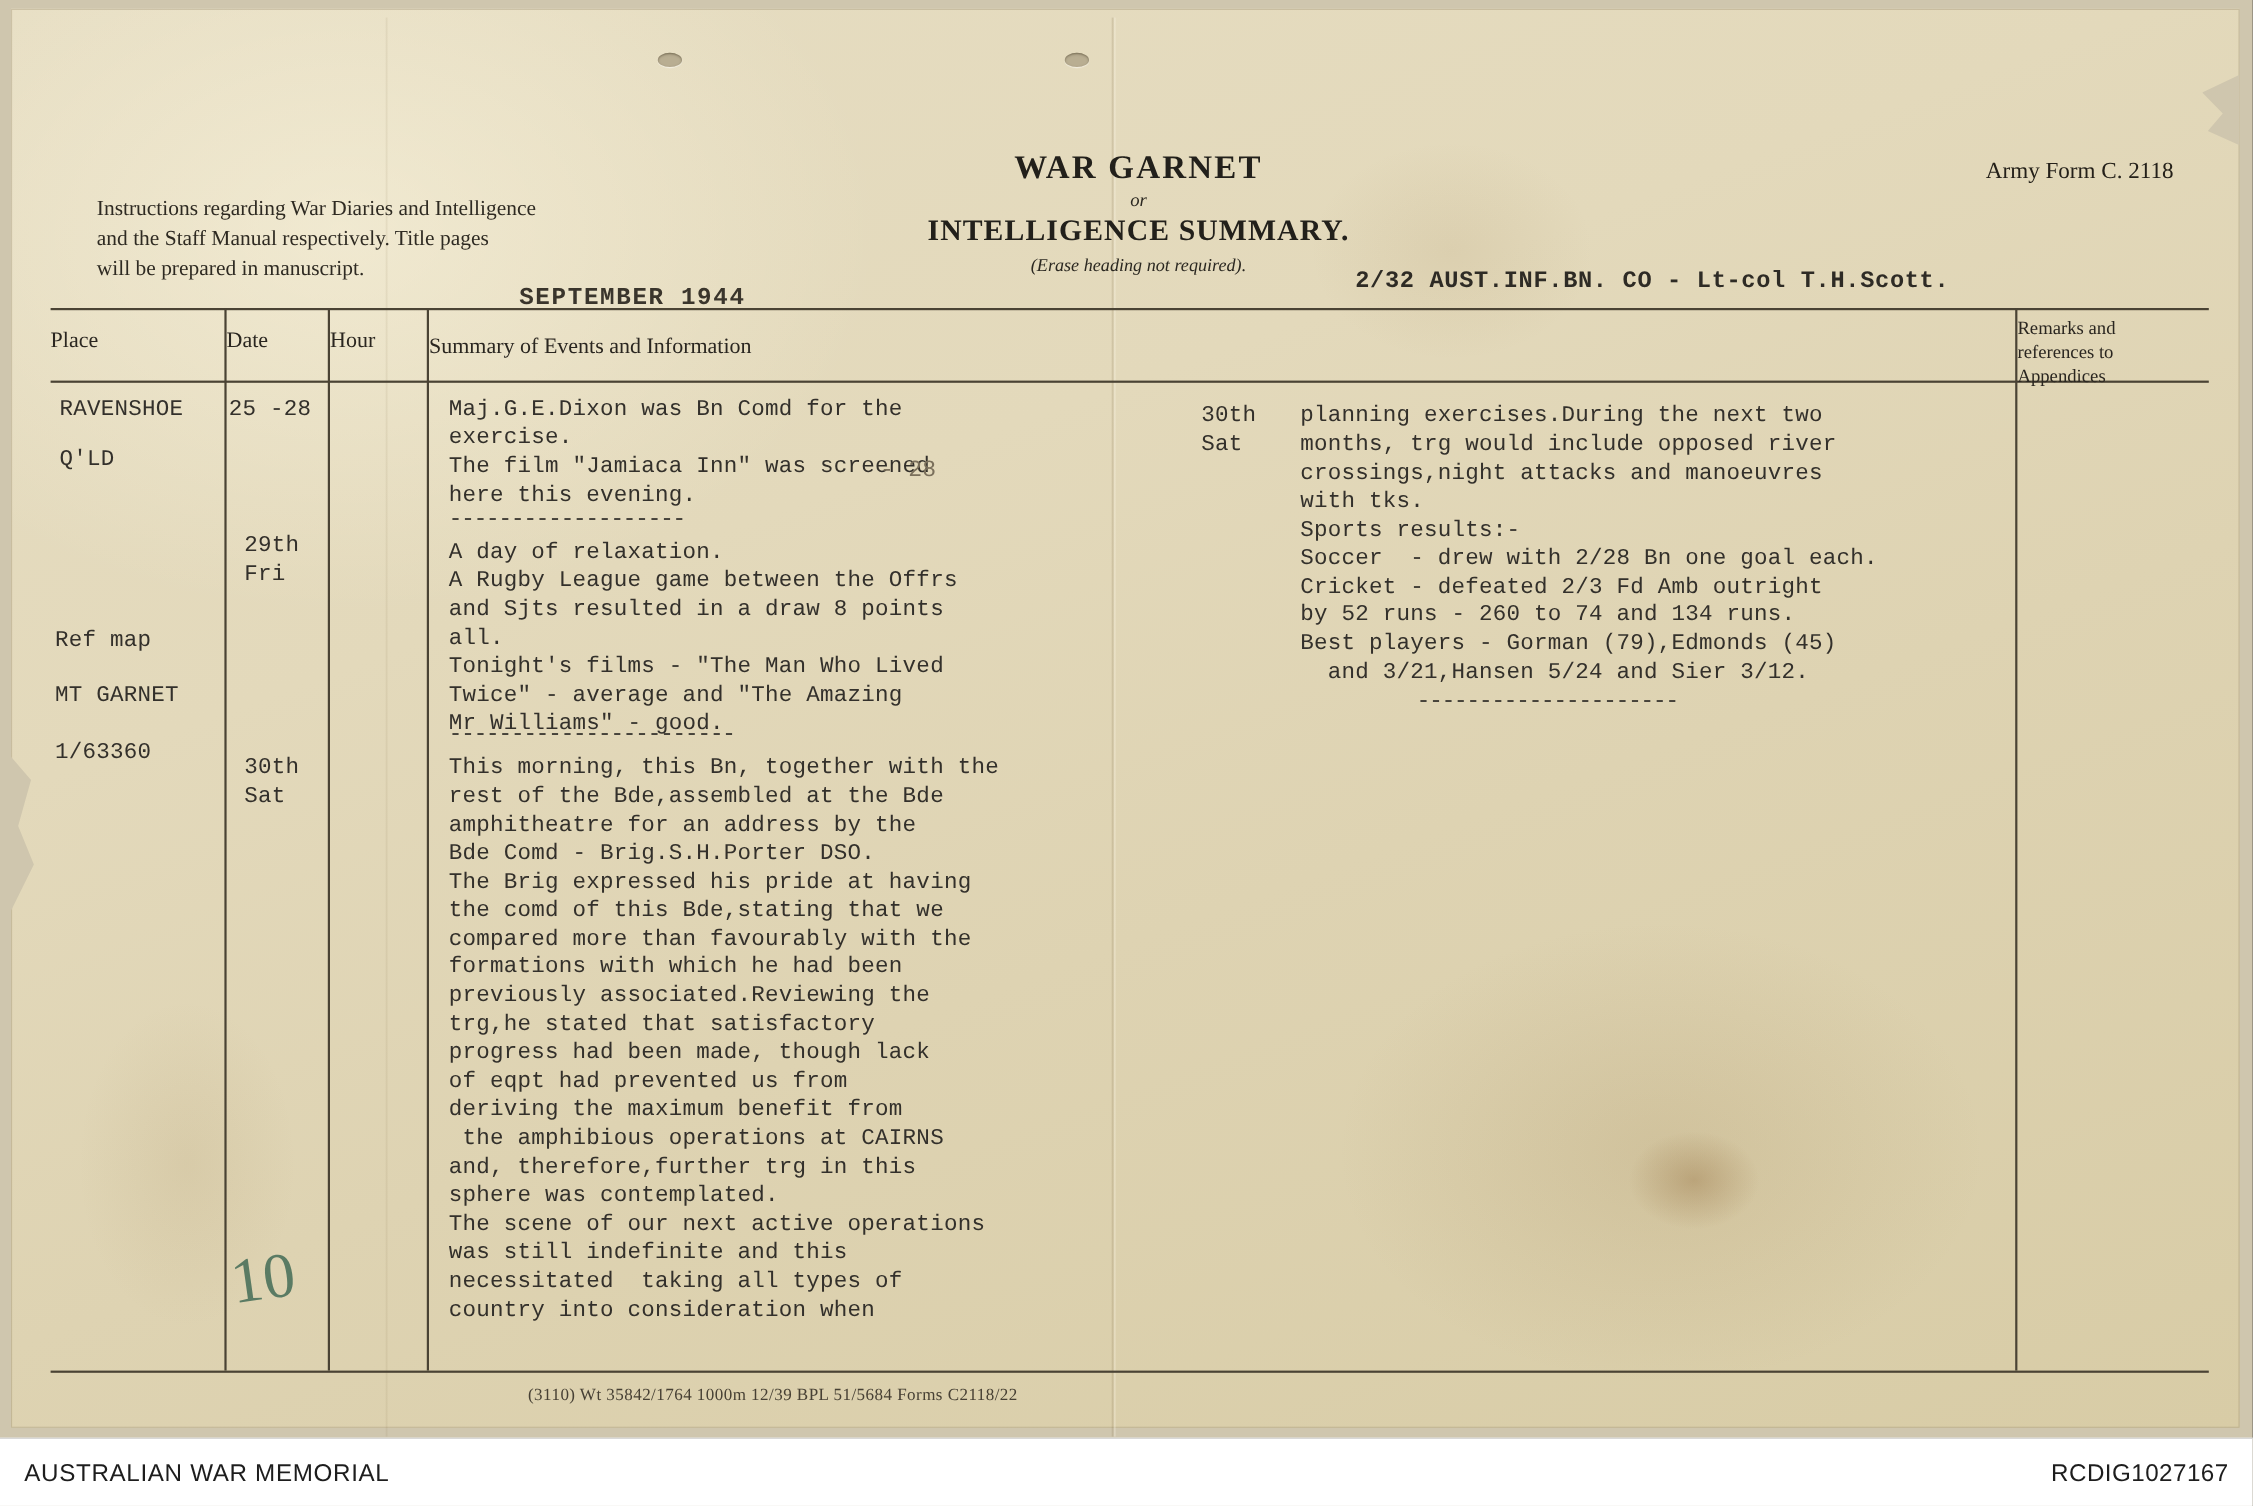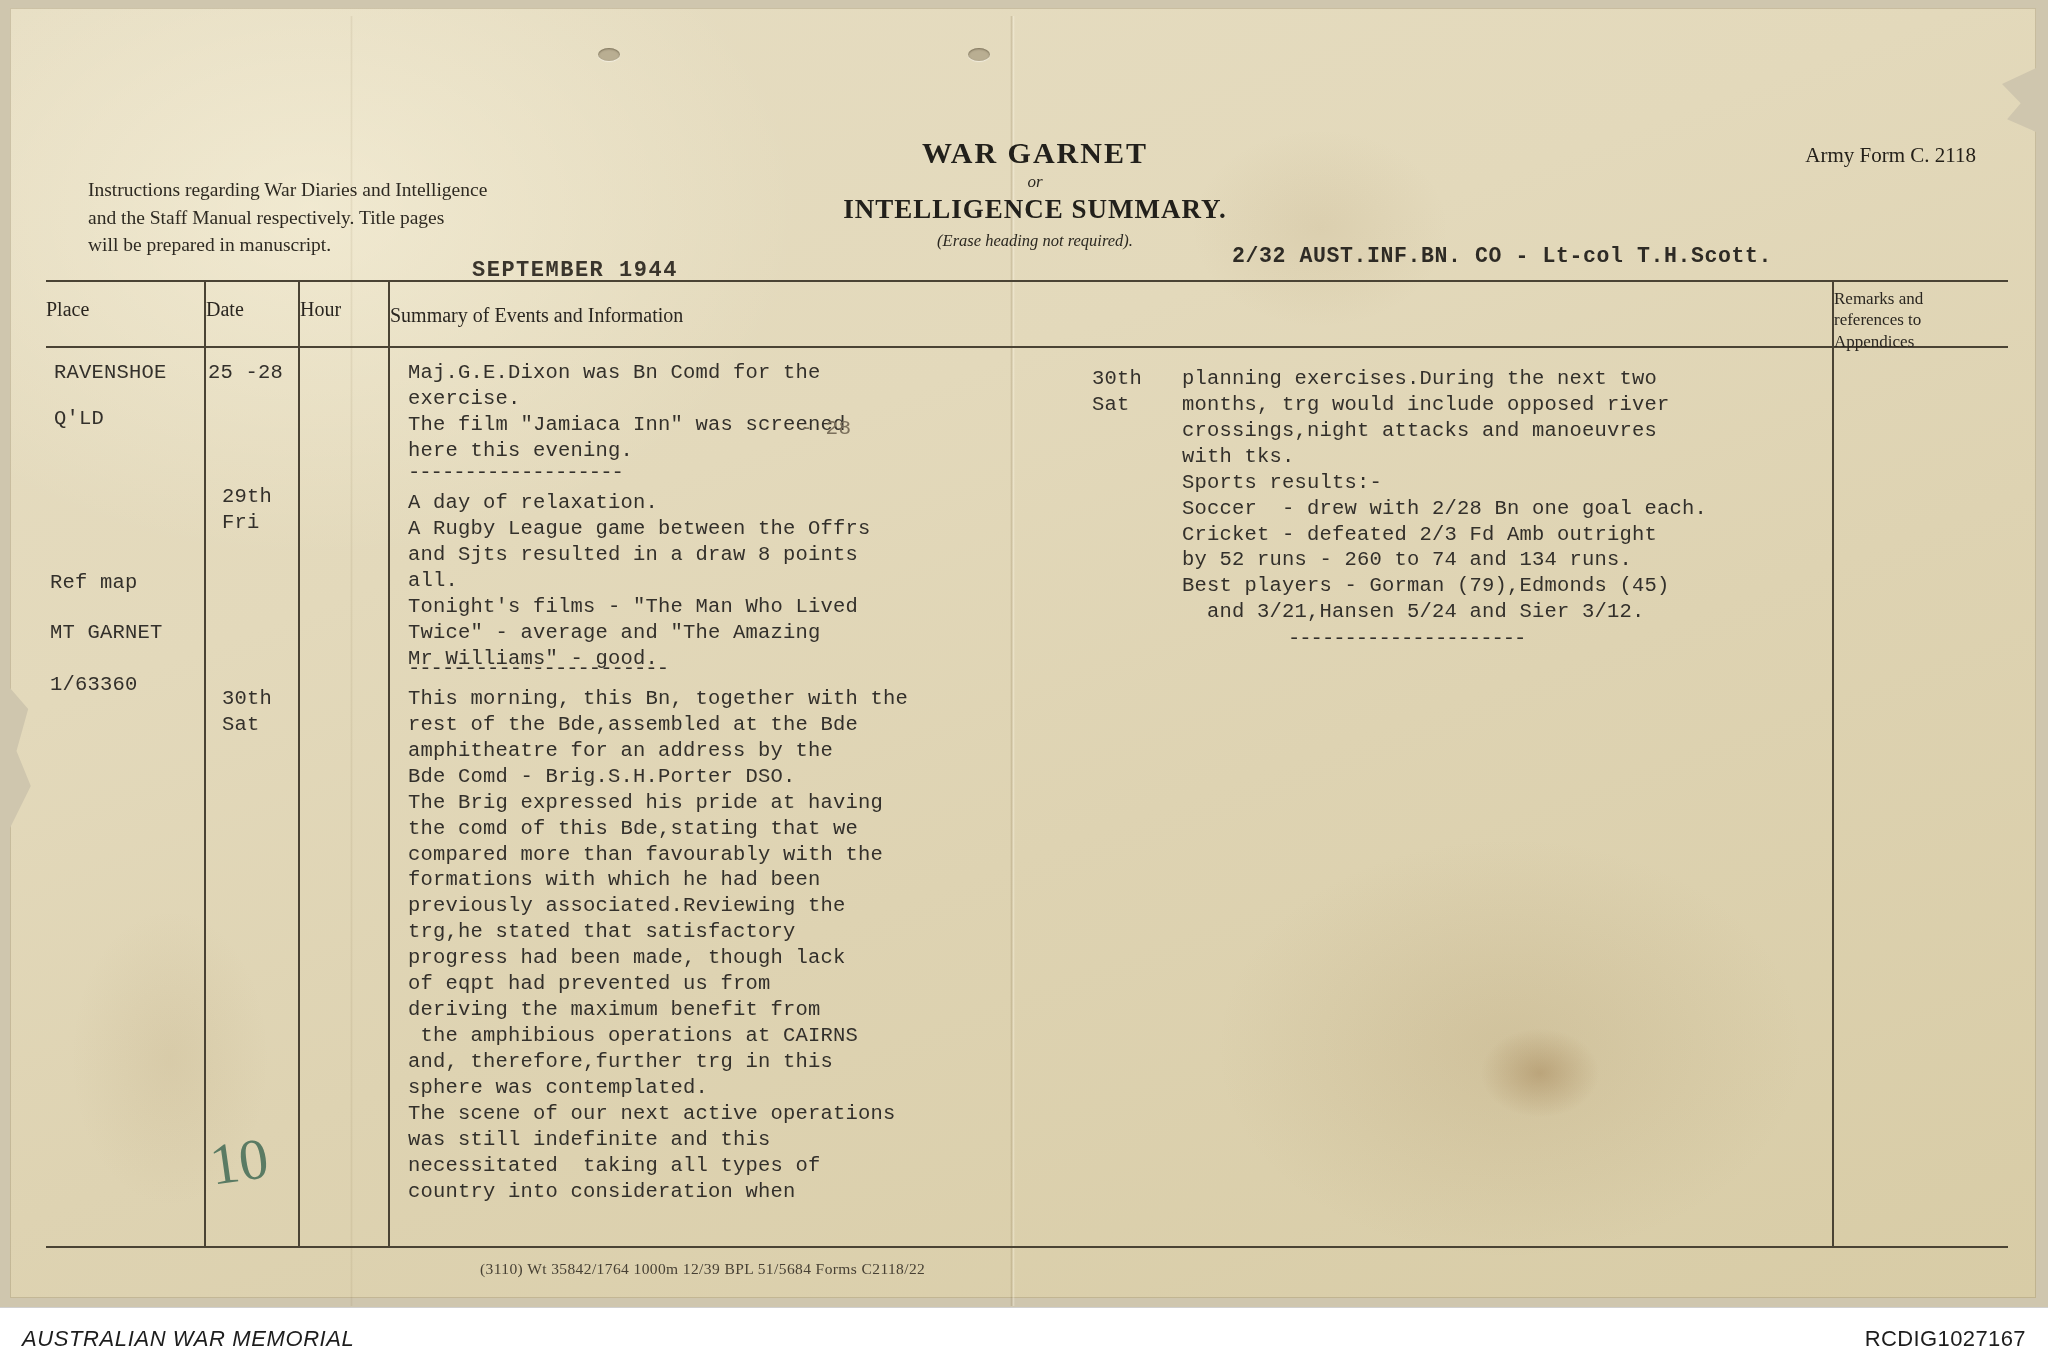--- a/index.html
+++ b/index.html
@@ -168,21 +168,21 @@
 
   
   #bottombar {
     position: absolute; left: 0; bottom: 0; width: 2048px; height: 62px;
     background: #ffffff; border-top: 1px solid #cfcfcf;
   }
   #bottombar .inner {
     display: flex; align-items: center; justify-content: space-between;
     height: 62px; padding: 0 22px;
   }
-  #awm-label { font-family: "Liberation Sans", sans-serif; font-size: 22px; color: #1d1d1d; letter-spacing: 0.6px; font-style: italic; }
+  #awm-label { font-family: "Liberation Sans", sans-serif; font-size: 22px; color: #1d1d1d; letter-spacing: 0.6px; }
   #rcdig-label { font-family: "Liberation Sans", sans-serif; font-size: 22px; color: #1d1d1d; letter-spacing: 0.4px; }
 
   
   #notch {
     position: absolute; right: 0px; top: 60px; width: 34px; height: 64px;
     background: #cfc6ae;
     clip-path: polygon(100% 0, 0 25%, 55% 55%, 15% 80%, 100% 100%);
   }
   #notch2 {
     position: absolute; left: 0px; top: 680px; width: 26px; height: 140px;

